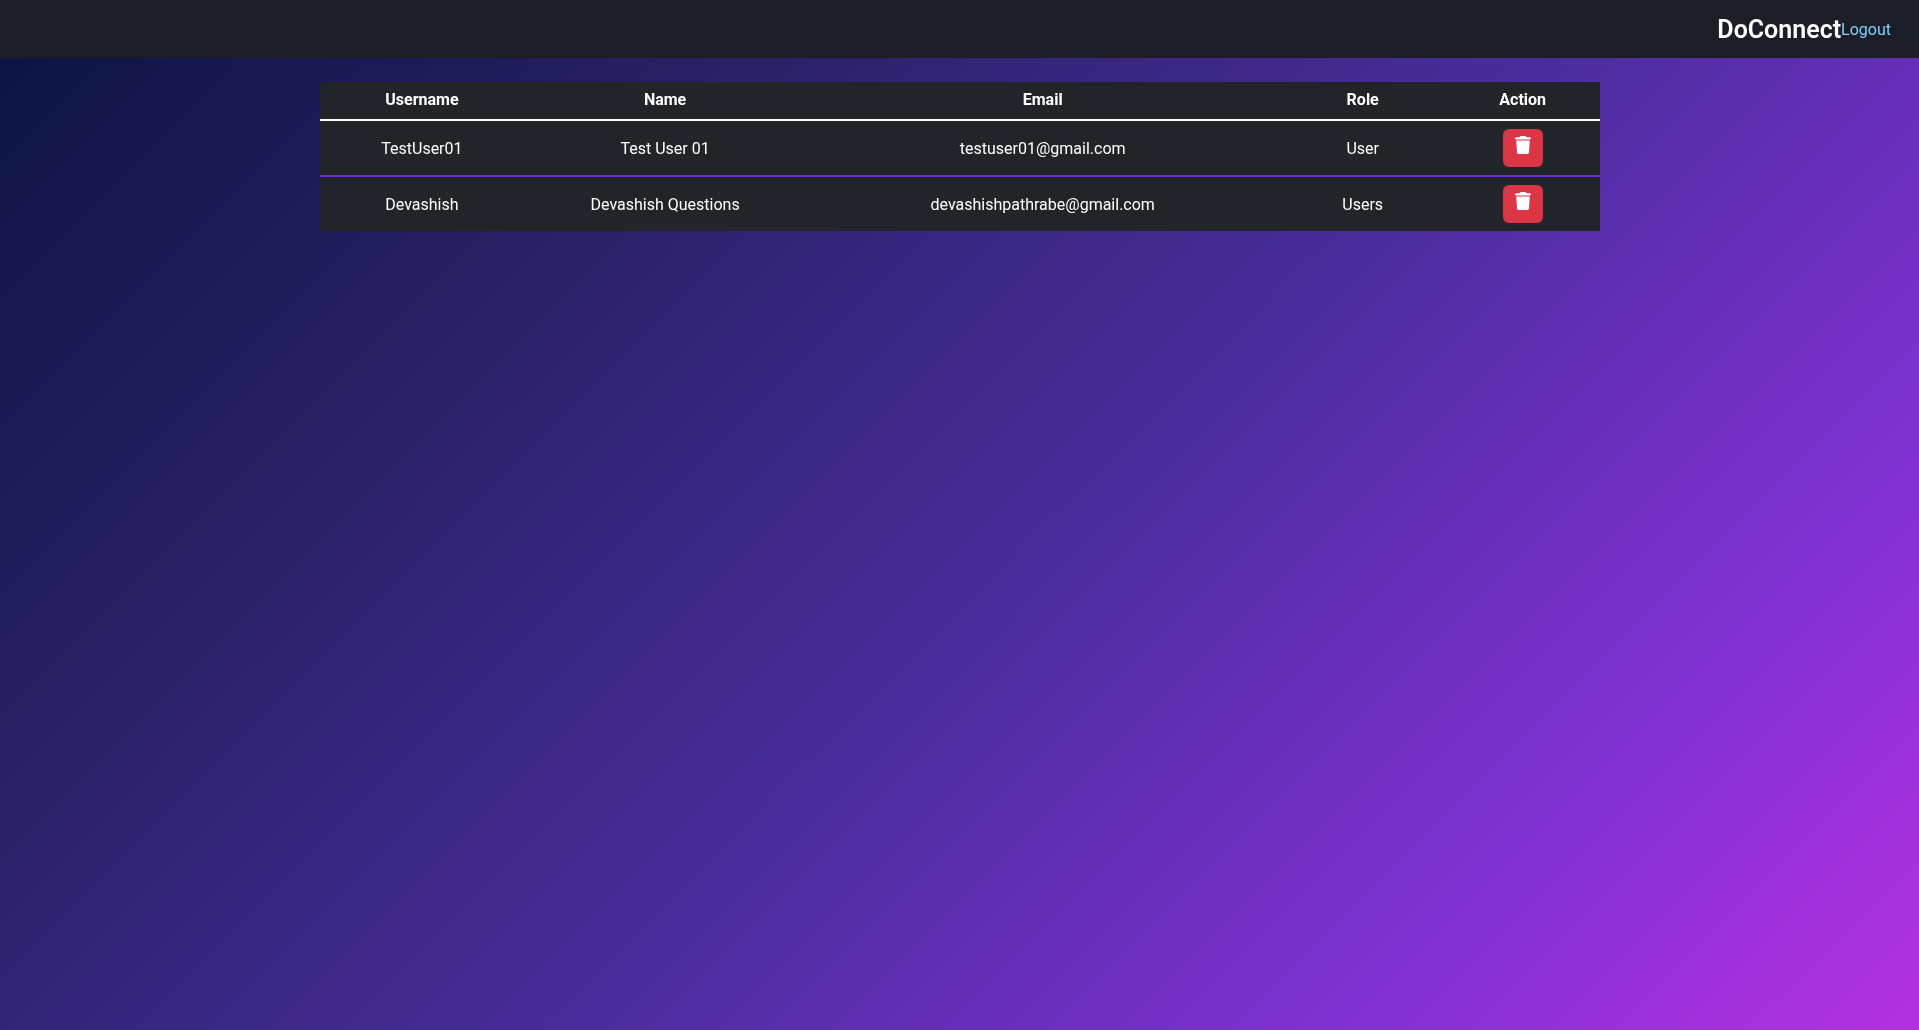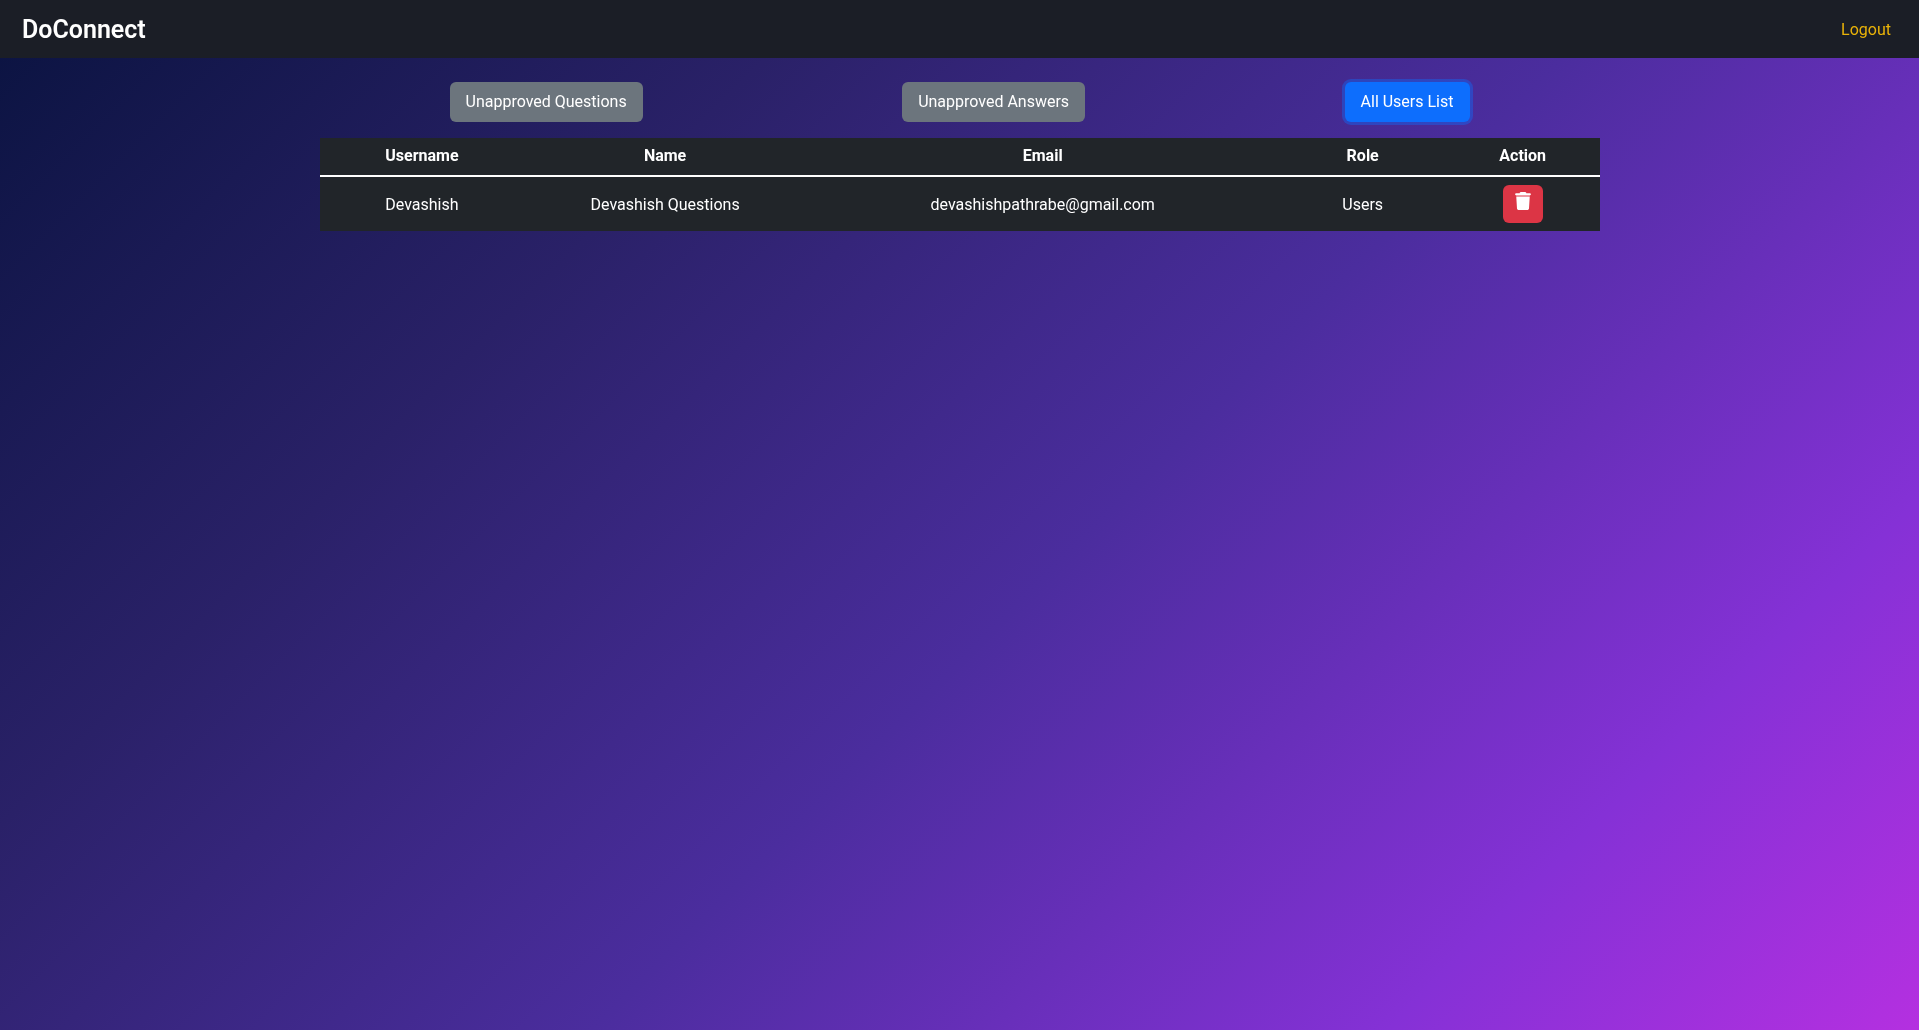--- a/index.html
+++ b/index.html
@@ -12,30 +12,30 @@
     width: 1919px;
     height: 1030px;
     background: linear-gradient(135deg, #0a1340 0%, #2a2168 28%, #4b2d9e 55%, #8531d6 82%, #b430e0 100%);
     overflow: hidden;
   }
   .navbar {
     height: 58px;
     background-color: #1b1e26;
     display: flex;
     align-items: center;
-    justify-content: space-between;
+    justify-content: flex-end;
     padding: 0 22px;
   }
   .brand {
     color: #ffffff;
     font-size: 25px;
     font-weight: 600;
   }
   .logout {
-    color: #eab308;
+    color: #7dd3fc;
     font-size: 16px;
     cursor: pointer;
     margin-right: 6px;
   }
   .content {
     width: 1280px;
     margin: 0 auto;
     padding-top: 24px;
   }
   .tab-row {
@@ -112,37 +112,43 @@
 </head>
 <body>
 
 <nav class="navbar">
   <span class="brand">DoConnect</span>
   <span class="logout">Logout</span>
 </nav>
 
 <div class="content">
 
-  <div class="tab-row">
-    <button class="btn btn-secondary">Unapproved Questions</button>
-    <button class="btn btn-secondary">Unapproved Answers</button>
-    <button class="btn btn-primary">All Users List</button>
-  </div>
 
   <table class="table">
     <thead>
       <tr>
         <th class="col-username">Username</th>
         <th class="col-name">Name</th>
         <th class="col-email">Email</th>
         <th class="col-role">Role</th>
         <th class="col-action">Action</th>
       </tr>
     </thead>
     <tbody id="users-tbody">
+    <tr>
+          <td class="col-username">TestUser01</td>
+          <td class="col-name">Test User 01</td>
+          <td class="col-email">testuser01@gmail.com</td>
+          <td class="col-role">User</td>
+          <td class="col-action"><button class="btn btn-danger">
+              <span><svg class="trash" viewBox="0 0 448 512" aria-hidden="true">
+                  <path d="M135.2 17.7C140.6 6.8 151.7 0 163.8 0h120.4c12.1 0 23.2 6.8 28.6 17.7L320 32h96c17.7 0 32 14.3 32 32s-14.3 32-32 32H32C14.3 96 0 81.7 0 64S14.3 32 32 32h96l7.2-14.3zM32 128h384l-21.2 339c-1.6 25.3-22.6 45-47.9 45H101.1c-25.3 0-46.3-19.7-47.9-45L32 128z"></path>
+                </svg></span>
+            </button></td>
+        </tr>
         <tr>
           <td class="col-username">Devashish</td>
           <td class="col-name">Devashish Questions</td>
           <td class="col-email">devashishpathrabe@gmail.com</td>
           <td class="col-role">Users</td>
           <td class="col-action"><button class="btn btn-danger">
               <span><svg class="trash" viewBox="0 0 448 512" aria-hidden="true">
                   <path d="M135.2 17.7C140.6 6.8 151.7 0 163.8 0h120.4c12.1 0 23.2 6.8 28.6 17.7L320 32h96c17.7 0 32 14.3 32 32s-14.3 32-32 32H32C14.3 96 0 81.7 0 64S14.3 32 32 32h96l7.2-14.3zM32 128h384l-21.2 339c-1.6 25.3-22.6 45-47.9 45H101.1c-25.3 0-46.3-19.7-47.9-45L32 128z"></path>
                 </svg></span>
             </button></td>

